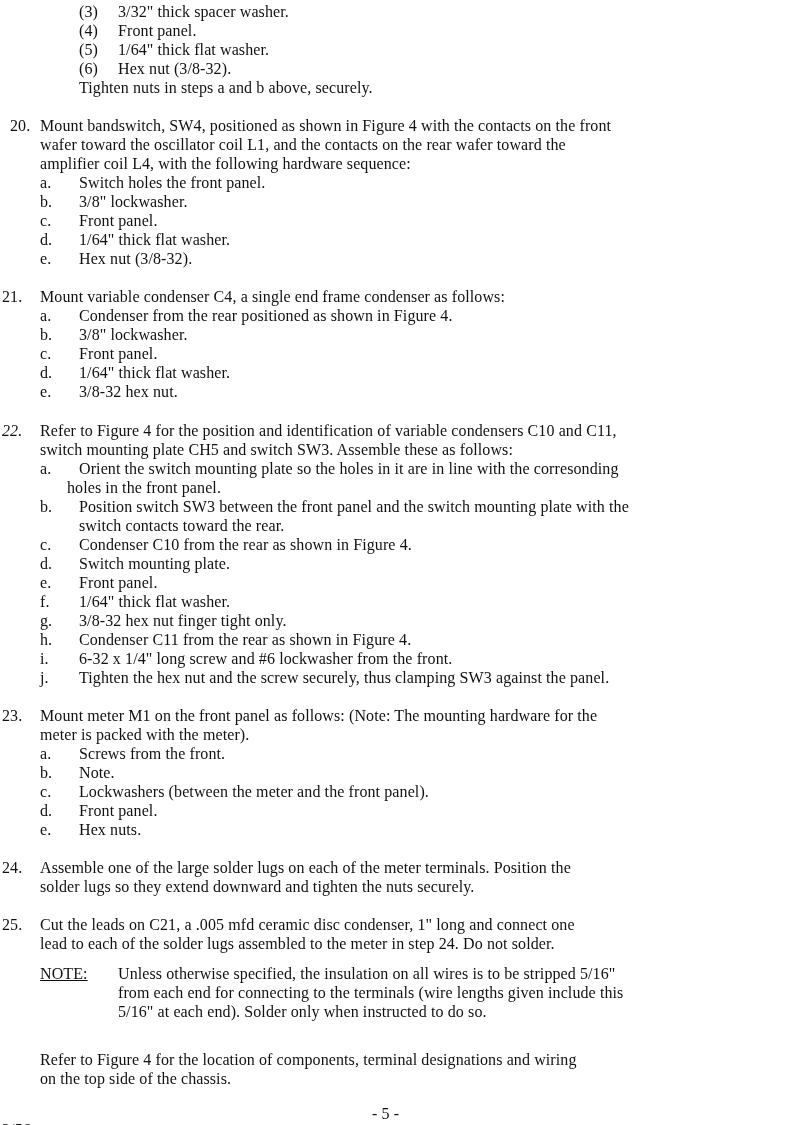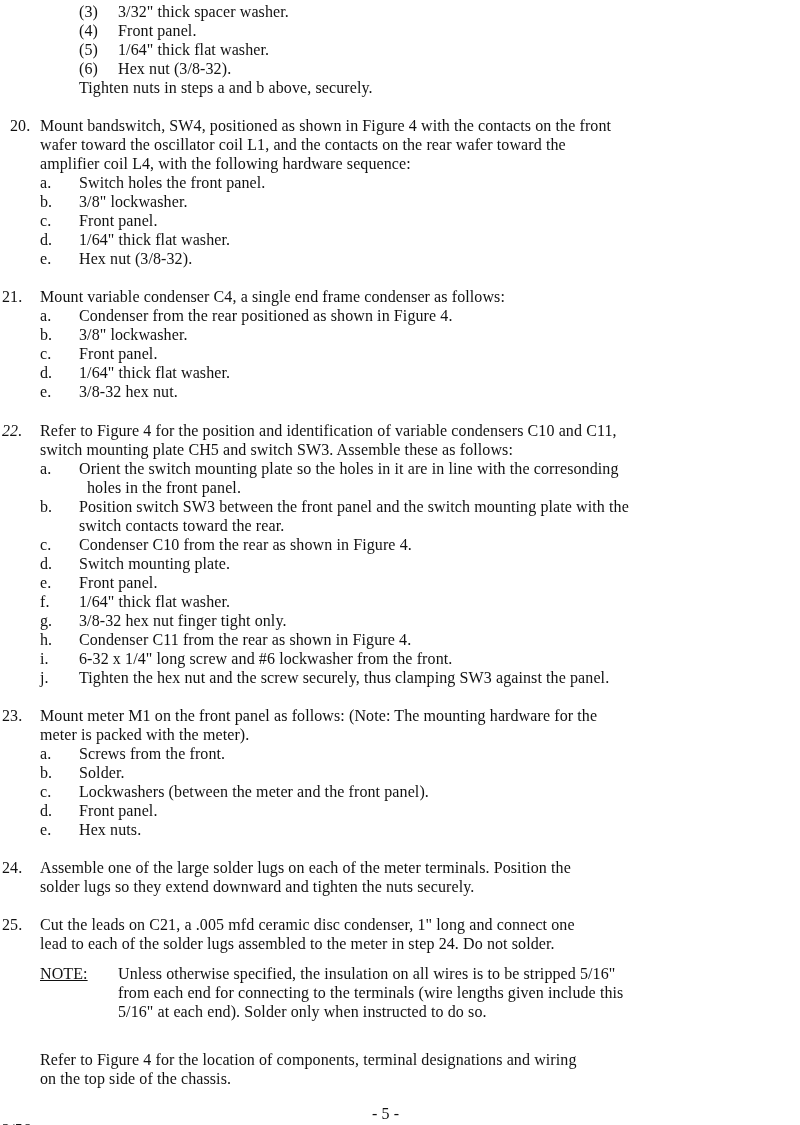--- a/index.html
+++ b/index.html
@@ -47,21 +47,21 @@
     <div class="line" style="left: 79px; top: 344px;">Front panel.</div>
     <div class="num" style="left: 40px; top: 363px;">d.</div>
     <div class="line" style="left: 79px; top: 363px;">1/64" thick flat washer.</div>
     <div class="num" style="left: 40px; top: 382px;">e.</div>
     <div class="line" style="left: 79px; top: 382px; font-family: Liberation Serif, serif;">3/8-32 hex nut.</div>
     <div class="num" style="left: 2px; top: 421px; font-style: italic;">22.</div>
     <div class="line" style="left: 40px; top: 421px;">Refer to Figure 4 for the position and identification of variable condensers C10 and C11,</div>
     <div class="line" style="left: 40px; top: 440px;">switch mounting plate CH5 and switch SW3.  Assemble these as follows:</div>
     <div class="num" style="left: 40px; top: 459px;">a.</div>
     <div class="line" style="left: 79px; top: 459px;">Orient the switch mounting plate so the holes in it are in line with the corresonding</div>
-    <div class="line" style="left: 87px; top: 478px;">holes in the front panel.</div>
+    <div class="line" style="left: 67px; top: 478px;">holes in the front panel.</div>
     <div class="num" style="left: 40px; top: 497px;">b.</div>
     <div class="line" style="left: 79px; top: 497px;">Position switch SW3 between the front panel and the switch mounting plate with the</div>
     <div class="line" style="left: 79px; top: 516px;">switch contacts toward the rear.</div>
     <div class="num" style="left: 40px; top: 535px;">c.</div>
     <div class="line" style="left: 79px; top: 535px;">Condenser C10 from the rear as shown in Figure 4.</div>
     <div class="num" style="left: 40px; top: 554px;">d.</div>
     <div class="line" style="left: 79px; top: 554px;">Switch mounting plate.</div>
     <div class="num" style="left: 40px; top: 573px;">e.</div>
     <div class="line" style="left: 79px; top: 573px;">Front panel.</div>
     <div class="num" style="left: 40px; top: 592px;">f.</div>
@@ -73,21 +73,21 @@
     <div class="num" style="left: 40px; top: 649px;">i.</div>
     <div class="line" style="left: 79px; top: 649px;">6-32 x 1/4" long screw and #6 lockwasher from the front.</div>
     <div class="num" style="left: 40px; top: 668px;">j.</div>
     <div class="line" style="left: 79px; top: 668px;">Tighten the hex nut and the screw securely, thus clamping SW3 against the panel.</div>
     <div class="num" style="left: 2px; top: 706px;">23.</div>
     <div class="line" style="left: 40px; top: 706px;">Mount meter M1 on the front panel as follows:  (Note:  The mounting hardware for the</div>
     <div class="line" style="left: 40px; top: 725px;">meter is packed with the meter).</div>
     <div class="num" style="left: 40px; top: 744px;">a.</div>
     <div class="line" style="left: 79px; top: 744px;">Screws from the front.</div>
     <div class="num" style="left: 40px; top: 763px;">b.</div>
-    <div class="line" style="left: 79px; top: 763px;">Solder.</div>
+    <div class="line" style="left: 79px; top: 763px;">Note.</div>
     <div class="num" style="left: 40px; top: 782px;">c.</div>
     <div class="line" style="left: 79px; top: 782px;">Lockwashers (between the meter and the front panel).</div>
     <div class="num" style="left: 40px; top: 801px;">d.</div>
     <div class="line" style="left: 79px; top: 801px;">Front panel.</div>
     <div class="num" style="left: 40px; top: 820px;">e.</div>
     <div class="line" style="left: 79px; top: 820px;">Hex nuts.</div>
     <div class="num" style="left: 2px; top: 858px;">24.</div>
     <div class="line" style="left: 40px; top: 858px;">Assemble one of the large solder lugs on each of the meter terminals.  Position the</div>
     <div class="line" style="left: 40px; top: 877px;">solder lugs so they extend downward and tighten the nuts securely.</div>
     <div class="num" style="left: 2px; top: 915px;">25.</div>

